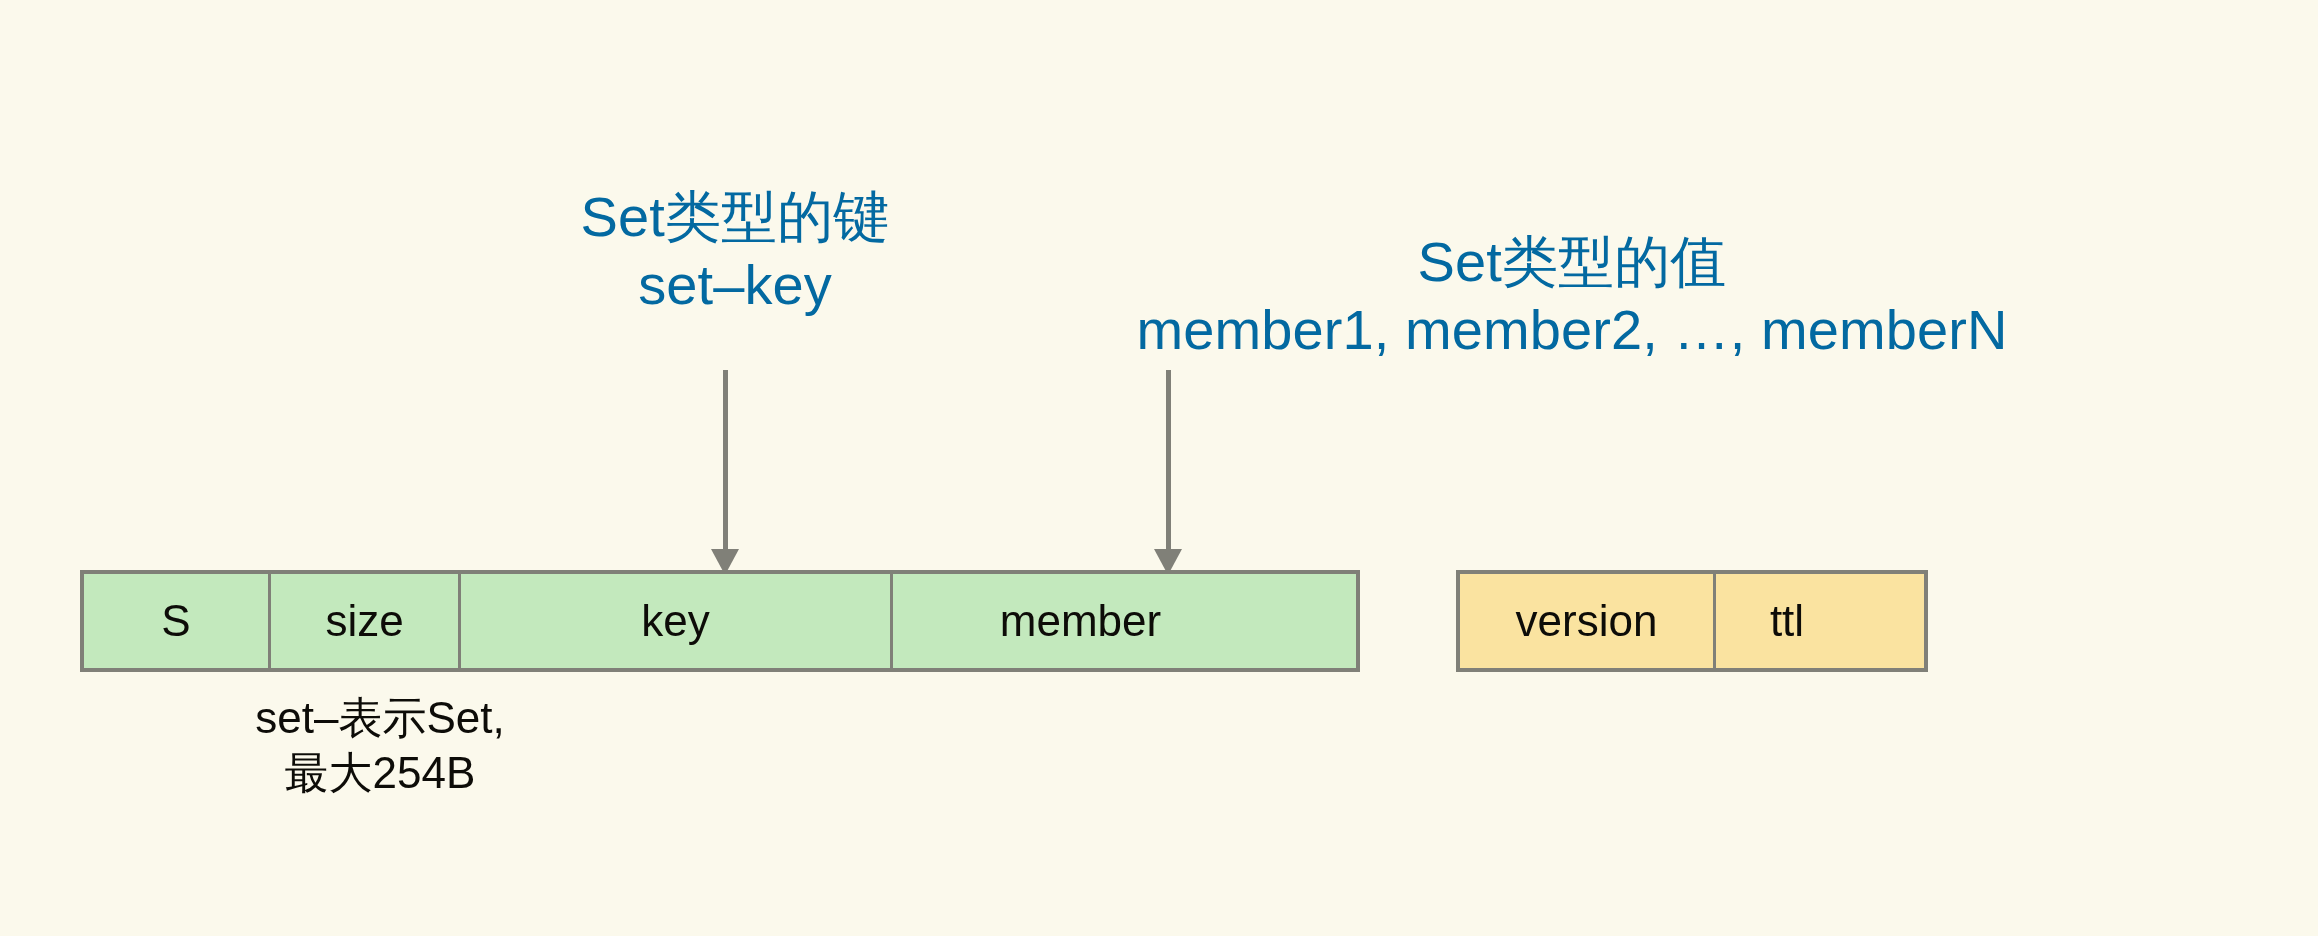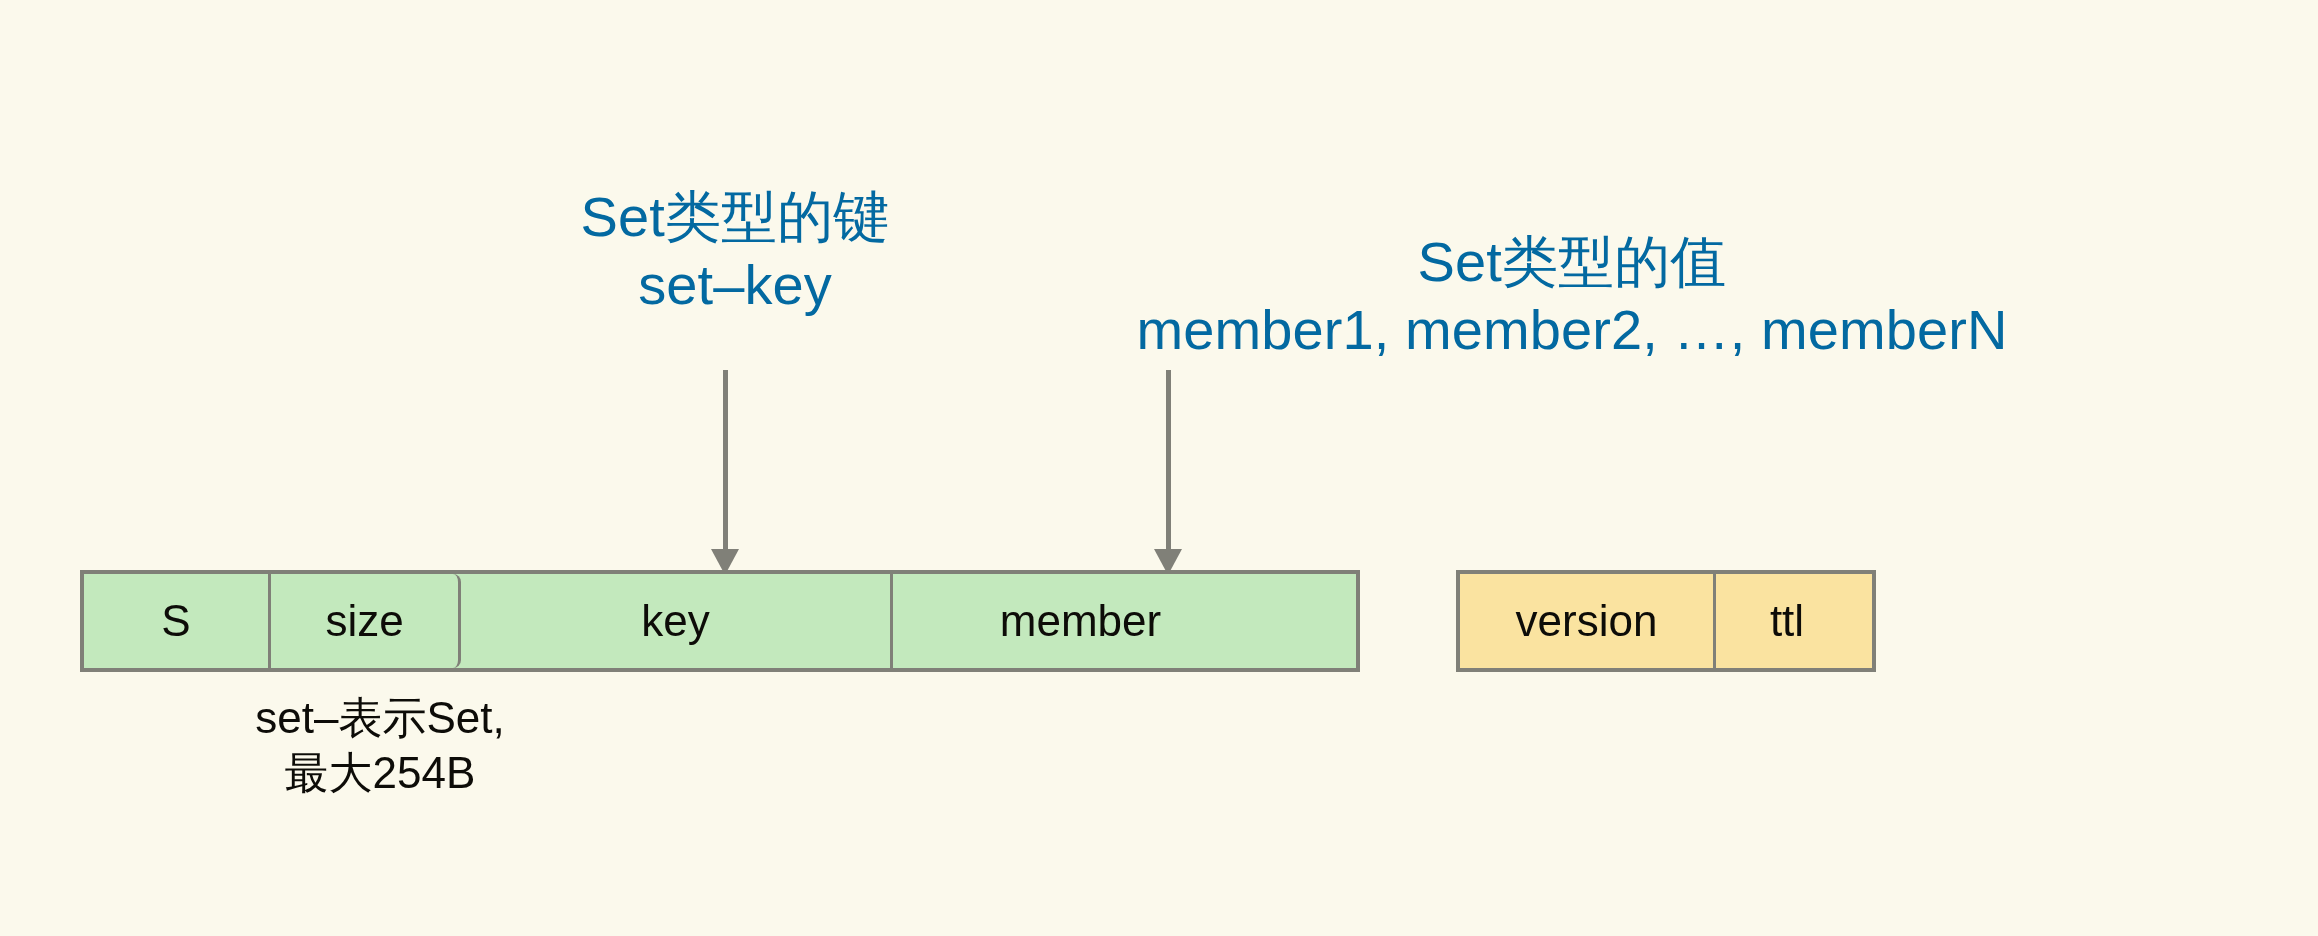--- a/index.html
+++ b/index.html
@@ -101,28 +101,28 @@
     left: 80px;
     top: 570px;
     width: 1280px;
     background: #C3E9BD;
   }
   #key-row .field-cell { background: #C3E9BD; }
 
   #value-row {
     left: 1456px;
     top: 570px;
-    width: 420px;
+    width: 472px;
     background: #FAE3A0;
   }
   #value-row .field-cell { background: #FAE3A0; }
 
   
   .w-s      { width: 187px; }
-  .w-size   { width: 190px; border-radius: 8px; }
+  .w-size   { width: 190px; }
   .w-key    { width: 432px; }
   .w-member { width: 375px; }
   .w-version{ width: 256px; }
   .w-ttl    { width: 142px; }
 
   
   .caption {
     position: absolute;
     text-align: center;
     line-height: 1.25;

